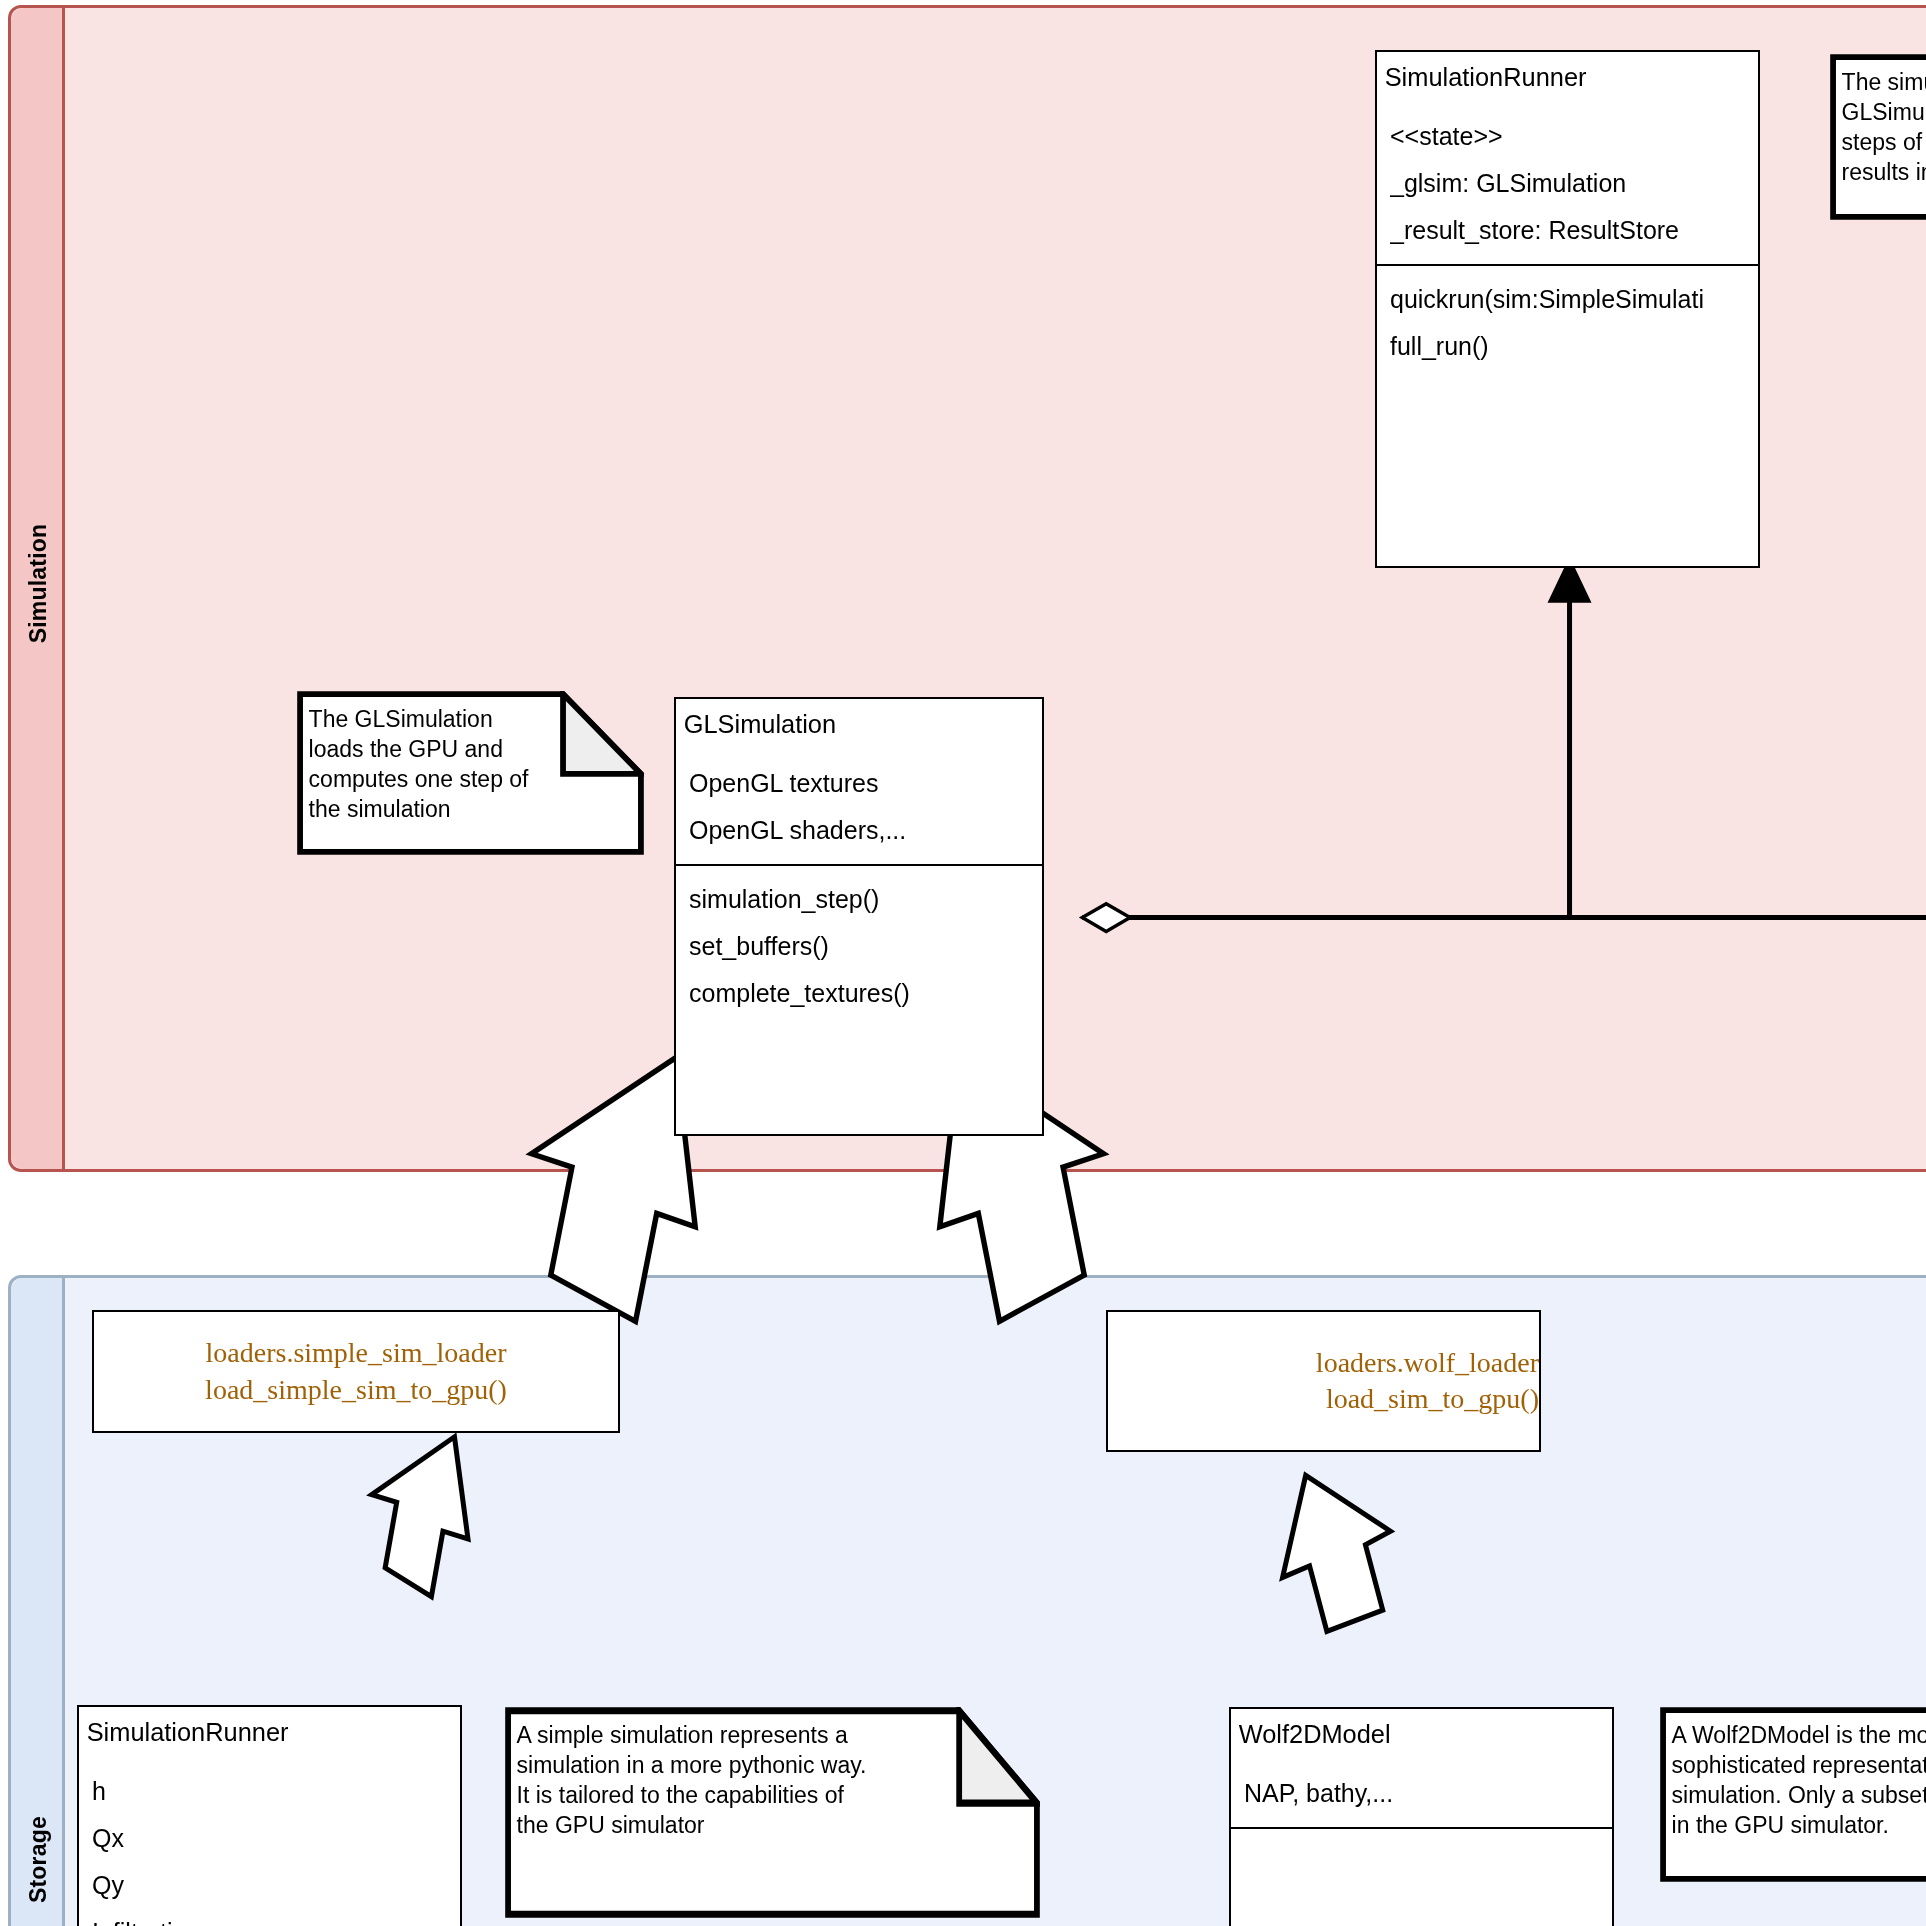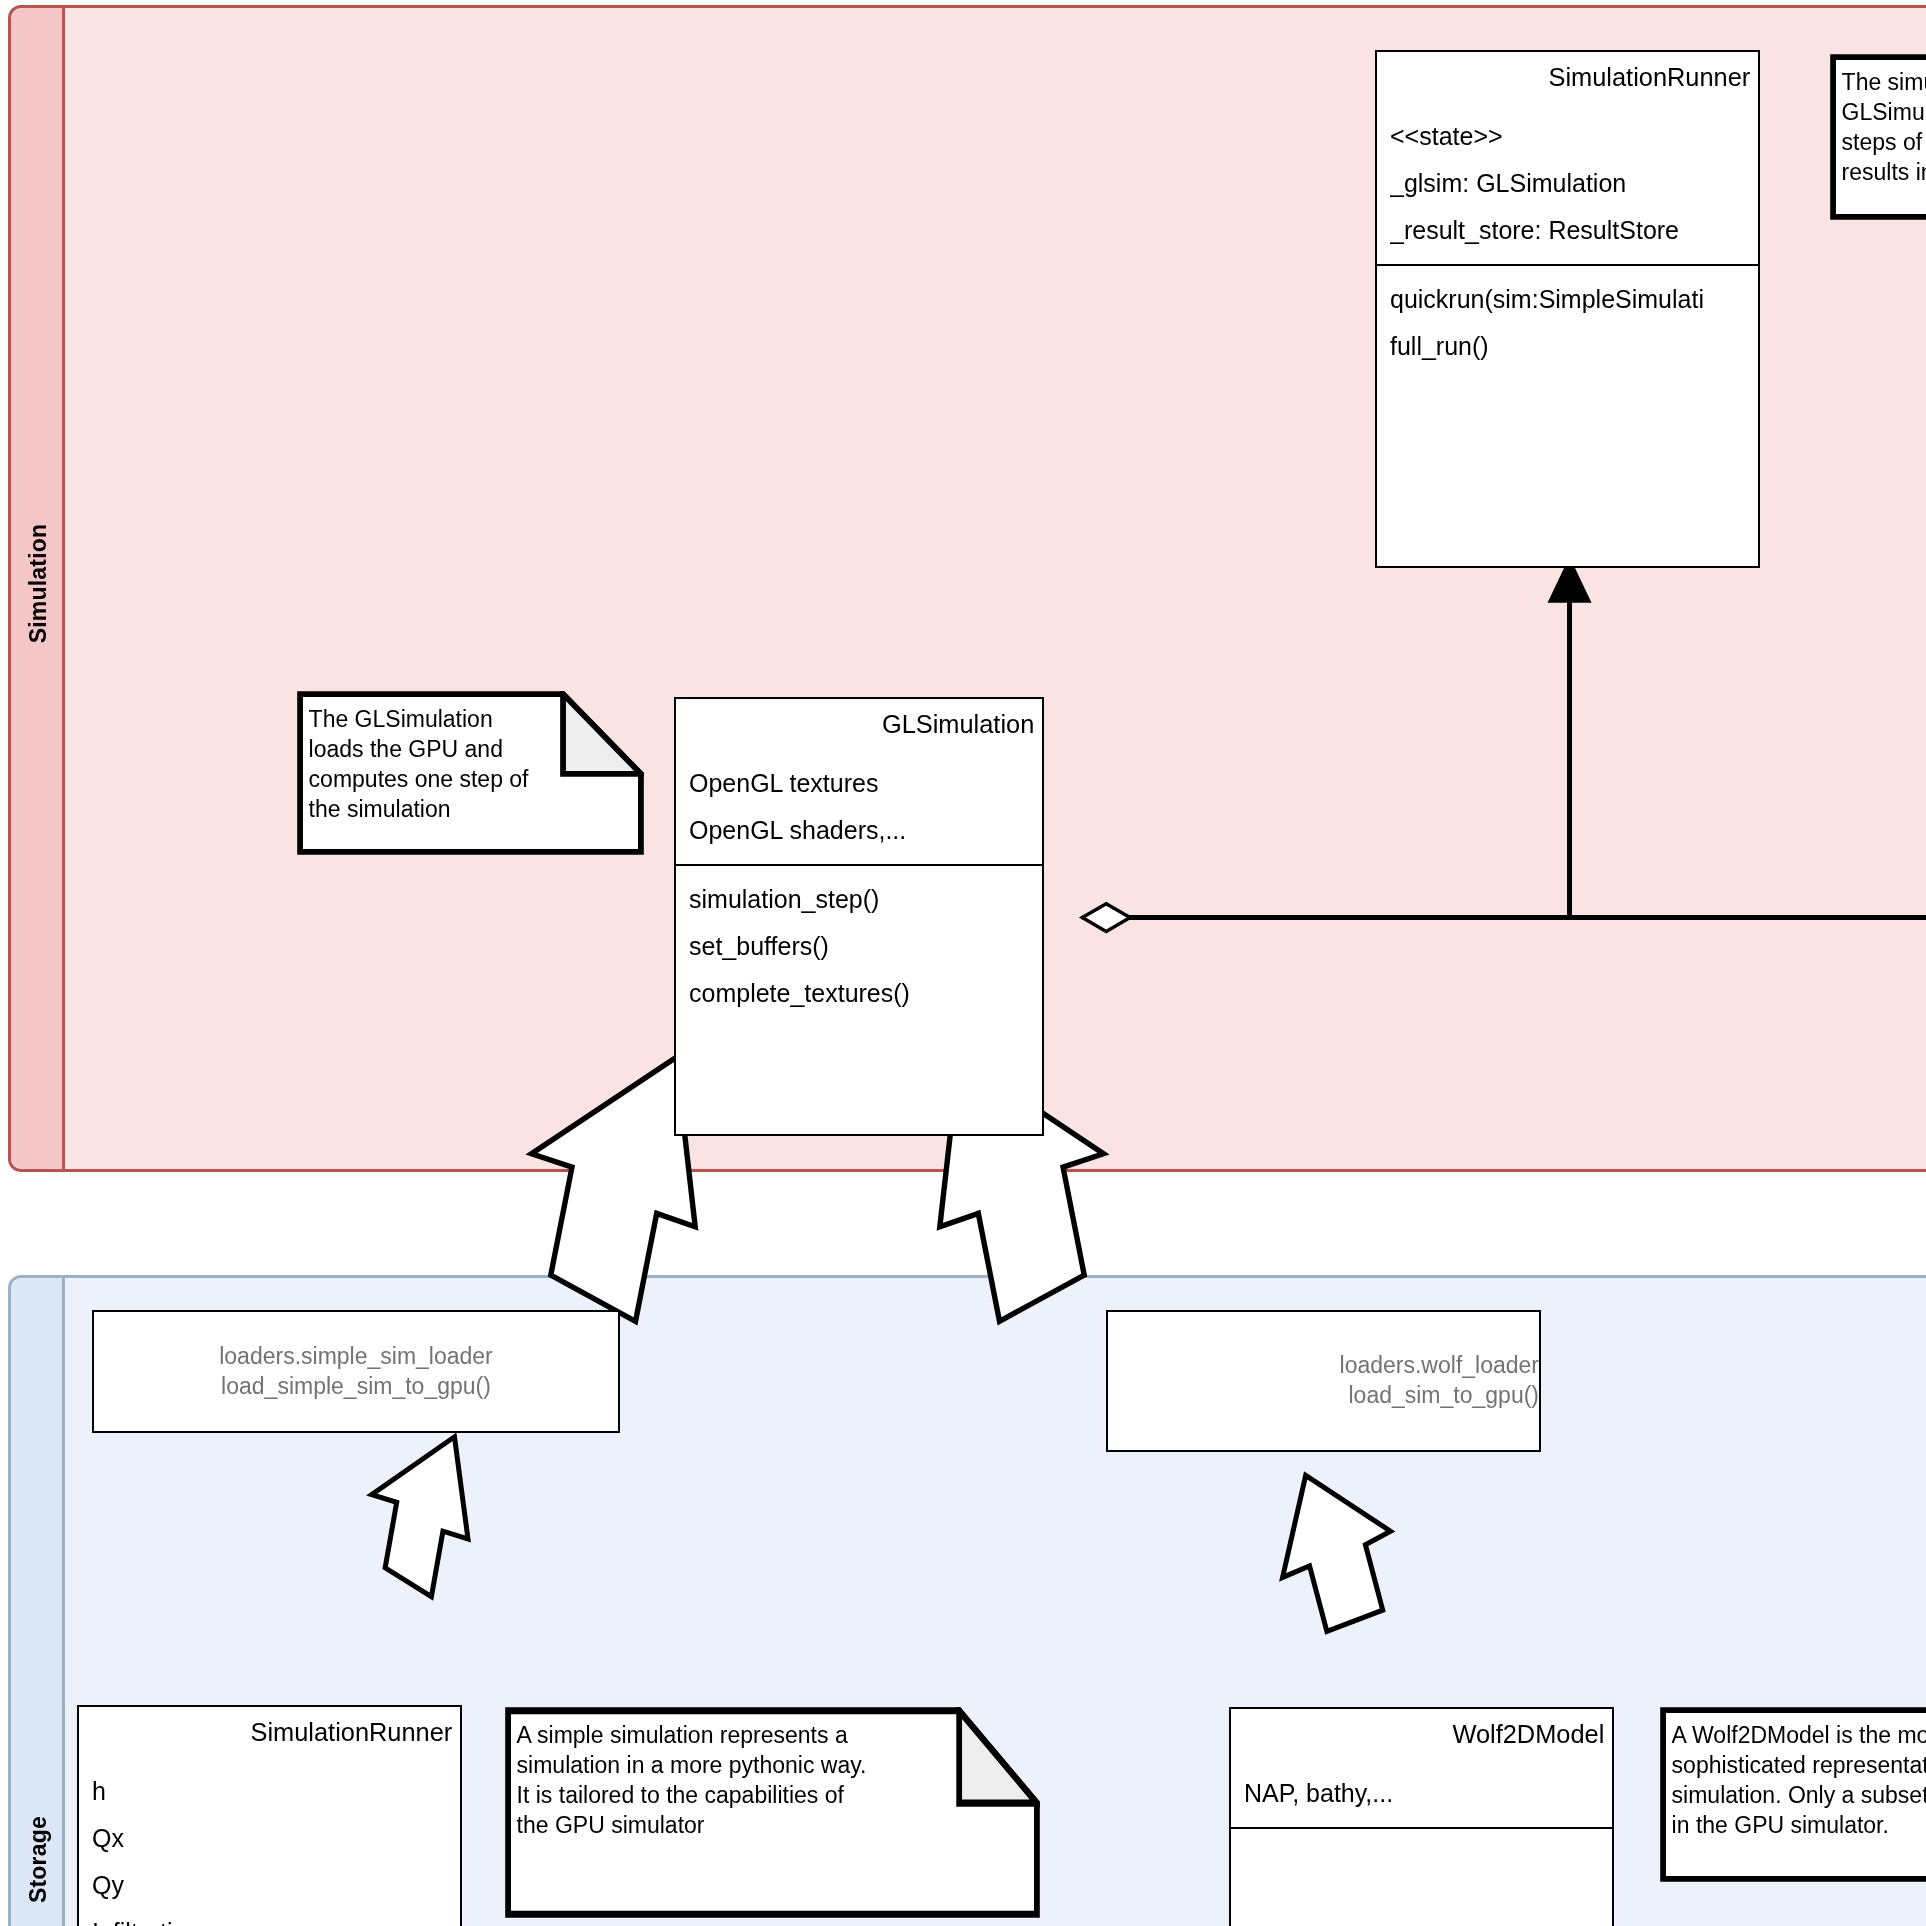--- a/index.html
+++ b/index.html
@@ -74,21 +74,21 @@
     flex-direction:column;
   }
   .uml-compartment{
     box-sizing:border-box;
     padding:10px 13px;
   }
   .uml-compartment + .uml-compartment{
     border-top:2.7px solid #000000;
   }
   .uml-title{
-    text-align:right;
+    text-align:left;
     font-size:25.4px;
     line-height:1.12;
     color:#000000;
     padding:10.8px 7.7px 11.6px 7.7px;
     white-space:nowrap;
     overflow:hidden;
   }
   .uml-row{
     font-size:25px;
     line-height:1.08;
@@ -124,24 +124,24 @@
     position:absolute;
     box-sizing:border-box;
     background:#ffffff;
     border:2.7px solid #000000;
     display:flex;
     flex-direction:column;
     align-items:center;
     justify-content:center;
   }
   .mono-line{
-    font-family:Liberation Sans, sans-serif;
-    font-size:23px;
+    font-family:Liberation Serif, serif;
+    font-size:28px;
     line-height:1.30;
-    color:#737373;
+    color:#a16207;
     white-space:nowrap;
   }
 
   
   .conn{
     position:absolute;
     left:0; top:0;
     width:2819px; height:2458px;
     pointer-events:none;
     overflow:visible;

